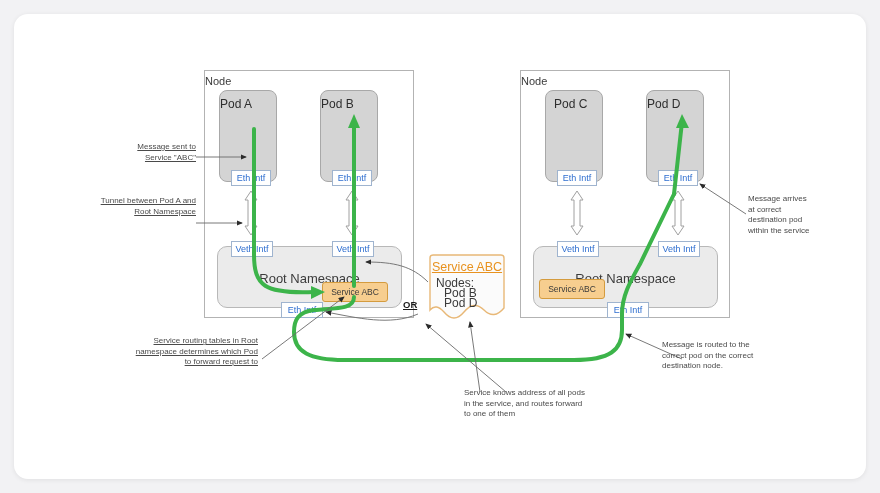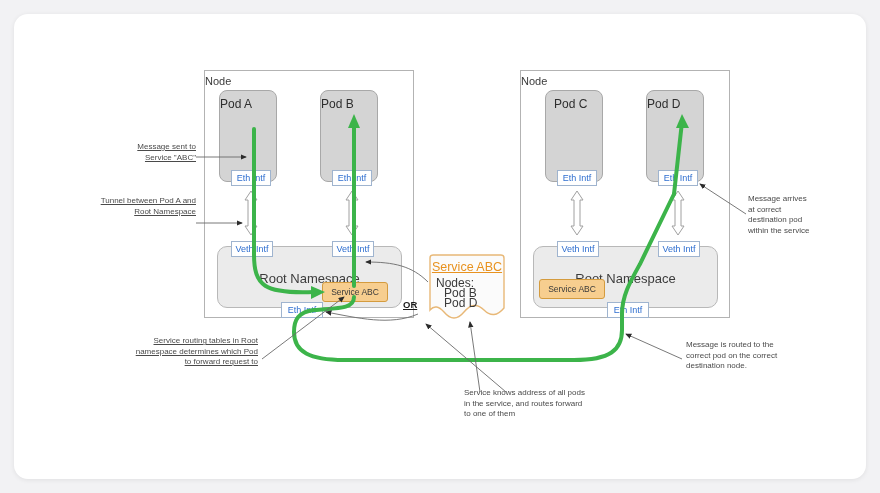--- a/index.html
+++ b/index.html
@@ -299,21 +299,21 @@
         <div>to one of them</div>
       </div>
 
       <div class="anno left-al" style="left:734px; top:180px; width:110px;">
         <div>Message arrives</div>
         <div>at correct</div>
         <div>destination pod</div>
         <div>within the service</div>
       </div>
 
-      <div class="anno left-al" style="left:648px; top:326px; width:150px;margin-left:24px;">
+      <div class="anno left-al" style="left:648px; top:326px; width:150px;">
         <div>Message is routed to the</div>
         <div>correct pod on the correct</div>
         <div>destination node.</div>
       </div>
 
     </div>
   </div>
 </div>
 
 </body></html>

